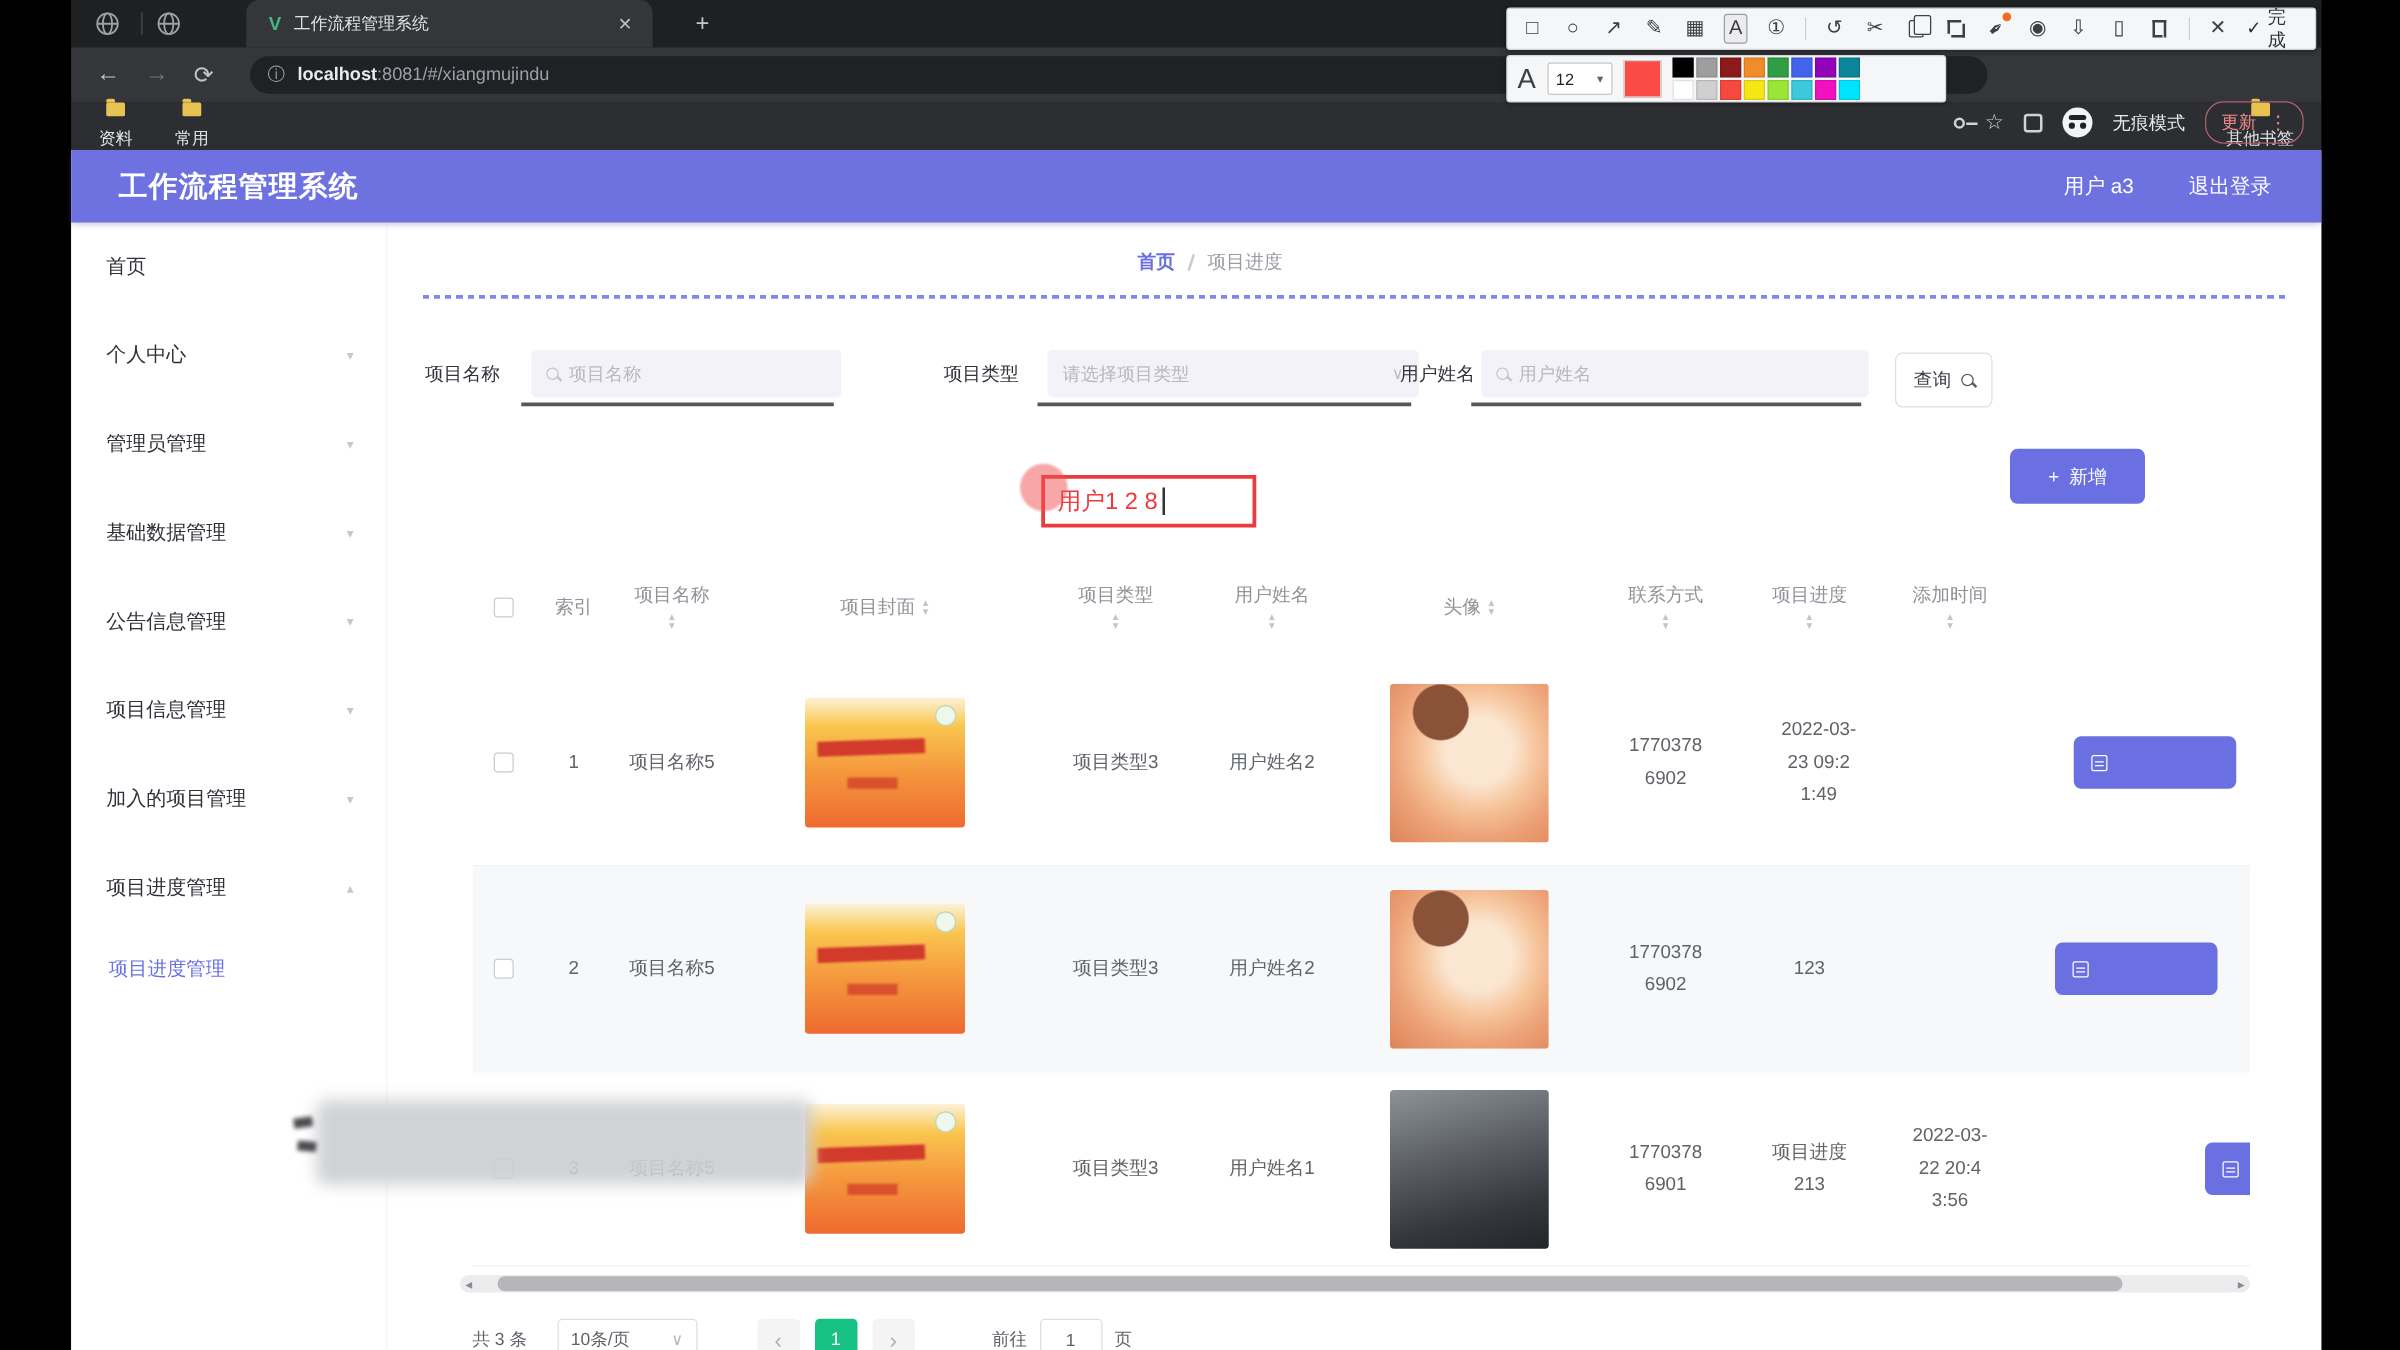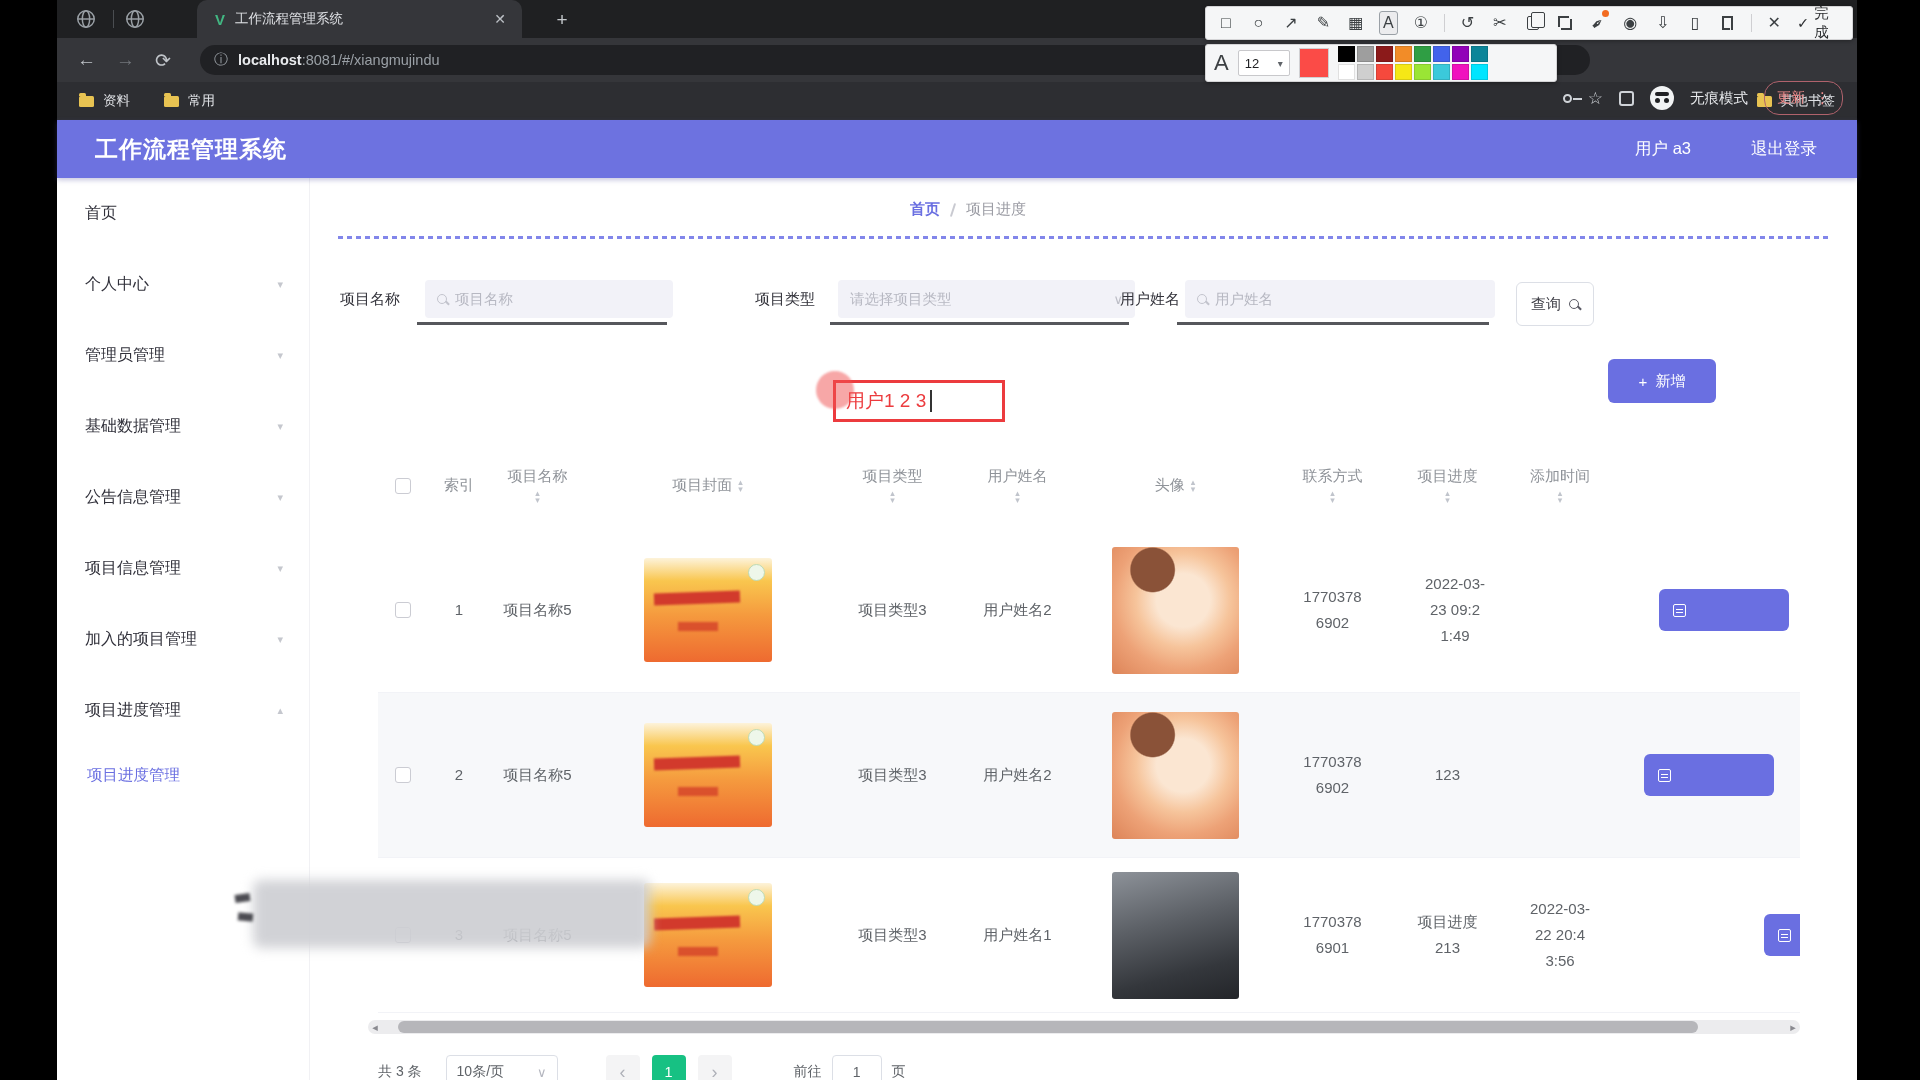--- a/index.html
+++ b/index.html
@@ -34,31 +34,31 @@
   .icon-sidepanel { width:15px; height:15px; border:2px solid #cfd3d8; border-radius:3px; display:inline-block; }
   .spy-badge { width:24px; height:24px; background:#f1f3f4; border-radius:50%; position:relative; }
   .spy-badge::before { content:""; position:absolute; left:5px; top:6px; width:14px; height:4px; background:#202124; border-radius:2px; }
   .spy-badge::after { content:""; position:absolute; left:5px; top:12px; width:5px; height:5px; background:#202124; border-radius:50%; box-shadow:9px 0 0 #202124; }
   .spy-label { color:#e8eaed; font-size:14.5px; }
   .update-pill { border:1px solid #b0626c; border-radius:15px; height:28px; display:flex; align-items:center; gap:10px; padding:16px 12px; }
   .update-label { color:#f28b8b; font-size:14px; }
   .menu-dots { color:#f28b8b; font-size:15px; }
 
   .bookbar { position:absolute; left:0; top:82px; right:0; height:38px; background:#2d2e32; display:flex; align-items:center; padding:0 22px; gap:34px; }
-  .bm { display:flex; align-items:center; gap:9px; }
+  .bm { display:flex; align-items:center; gap:9px;flex-direction:column; }
   .folder-ic { width:15px; height:11px; background:#e8c352; border-radius:1.5px; position:relative; display:inline-block; }
   .folder-ic::before { content:""; position:absolute; left:0; top:-3px; width:7px; height:3px; background:#e8c352; border-radius:1.5px 1.5px 0 0; }
   .bm-label { color:#dfe1e5; font-size:13.5px; }
   .bookbar .spacer { flex:1; }
 
   
   .page { position:absolute; left:0; top:120px; right:0; bottom:0; background:#fff; }
   .appheader { position:absolute; left:0; top:0; right:0; height:58px; background:#6d72e0; display:flex; align-items:center; box-shadow:0 2px 5px rgba(90,90,160,.35); z-index:2; }
   .app-title { color:#fff; font-size:23px; font-weight:bold; margin-left:38px; letter-spacing:1px; }
-  .header-right { margin-left:auto; display:flex; gap:60px; margin-right:40px;text-align:center; }
+  .header-right { margin-left:auto; display:flex; gap:44px; margin-right:40px;text-align:center; }
   .header-right span { color:#fff; font-size:16.5px; }
 
   .sidebar { position:absolute; left:0; top:58px; width:253px; bottom:0; background:#fff; border-right:1px solid #f1f1f4; }
   .side-item { height:71px; display:flex; align-items:center; padding:0 28px; font-size:16px; color:#30303a; position:relative; }
   .side-item .chev { position:absolute; right:26px; color:#c5c7ce; font-size:11px; }
   .side-sub { height:58px; display:flex; align-items:center; padding-left:30px; font-size:15.5px; color:#6a6fe1; }
 
   .main { position:absolute; left:253px; top:58px; right:0; bottom:0; background:#fff; overflow:hidden; }
 
   .breadcrumb { position:absolute; left:600px; top:22px; display:flex; align-items:center; gap:12px; }
@@ -299,21 +299,21 @@
           <span>查询</span>
           <span class="icon-search"></span>
         </div>
         <div class="btn-add">
           <span>+</span>
           <span>新增</span>
         </div>
 
         <div class="anno-circle"></div>
         <div class="anno-box">
-          <span class="anno-text">用户1 2 3</span>
+          <span class="anno-text">用户1 2 8</span>
           <span class="anno-caret"></span>
         </div>
 
         <div class="tablewrap">
           <div class="ttable">
             <div class="trow">
               <div class="th c0">
                   <span class="chk"></span>
                 </div>
               <div class="th c1">

